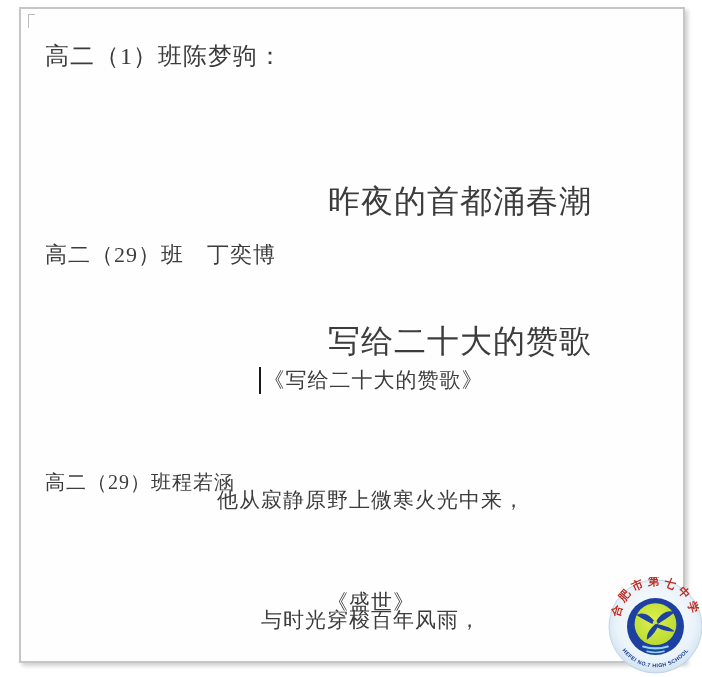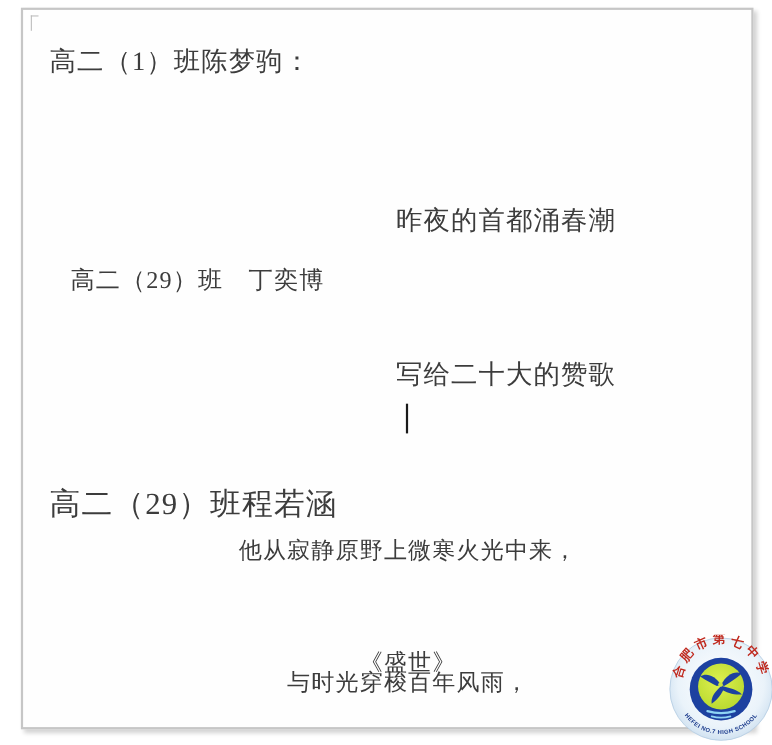--- a/index.html
+++ b/index.html
@@ -18,27 +18,27 @@
   .anchor-mark{
     position:absolute;left:7px;top:5px;width:6px;height:13px;
     border-left:1px solid #9a9a9a;border-top:1px solid #9a9a9a;
     opacity:.65;
   }
   .author{
     position:absolute;left:24px;
     color:#3c3c3c;letter-spacing:1px;white-space:pre;
   }
   .author.a1{top:31px;font-size:24px;}
-  .author.a2{top:231px;font-size:22px;margin-left:19px;}
-  .author.a3{top:430px;font-size:28px;}
+  .author.a2{top:231px;font-size:22px;}
+  .author.a3{top:460px;font-size:20px;}
   .poem{
     position:absolute;text-align:center;color:#3c3c3c;white-space:pre;
   }
   .poem .pl{letter-spacing:1px;}
-  .poem1{left:211px;top:76px;width:456px;font-size:24px;line-height:46.5px;}
+  .poem1{left:211px;top:76px;width:456px;font-size:32px;line-height:46.5px;}
   .poem2{left:17px;top:271px;width:666px;font-size:21px;line-height:40px;}
   .poem3{left:17px;top:505px;width:666px;font-size:21px;line-height:35.4px;}
   .text-cursor{
     display:inline-block;width:2px;height:27px;background:#1a1a1a;
     vertical-align:middle;margin-right:3px;position:relative;top:-2px;
   }
   .logo{
     position:absolute;left:608px;top:577px;width:95px;height:99px;
   }
   .logo svg{display:block;width:100%;height:100%;}
@@ -52,21 +52,21 @@
   <div class="author a1">高二（1）班陈梦驹：</div>
 
   <div class="poem poem1">
     <div class="pl">昨夜的首都涌春潮</div>
     <div class="pl">写给二十大的赞歌</div>
   </div>
 
   <div class="author a2">高二（29）班　丁奕博</div>
 
   <div class="poem poem2">
-    <div class="pl"><span class="text-cursor"></span></div>
+    <div class="pl"><span class="text-cursor"></span><span>《写给二十大的赞歌》</span></div>
     <div class="pl">他从寂静原野上微寒火光中来，</div>
     <div class="pl">与时光穿梭百年风雨，</div>
     
   </div>
 
   <div class="author a3">高二（29）班程若涵</div>
 
   <div class="poem poem3">
     <div class="pl">《盛世》</div>
     

